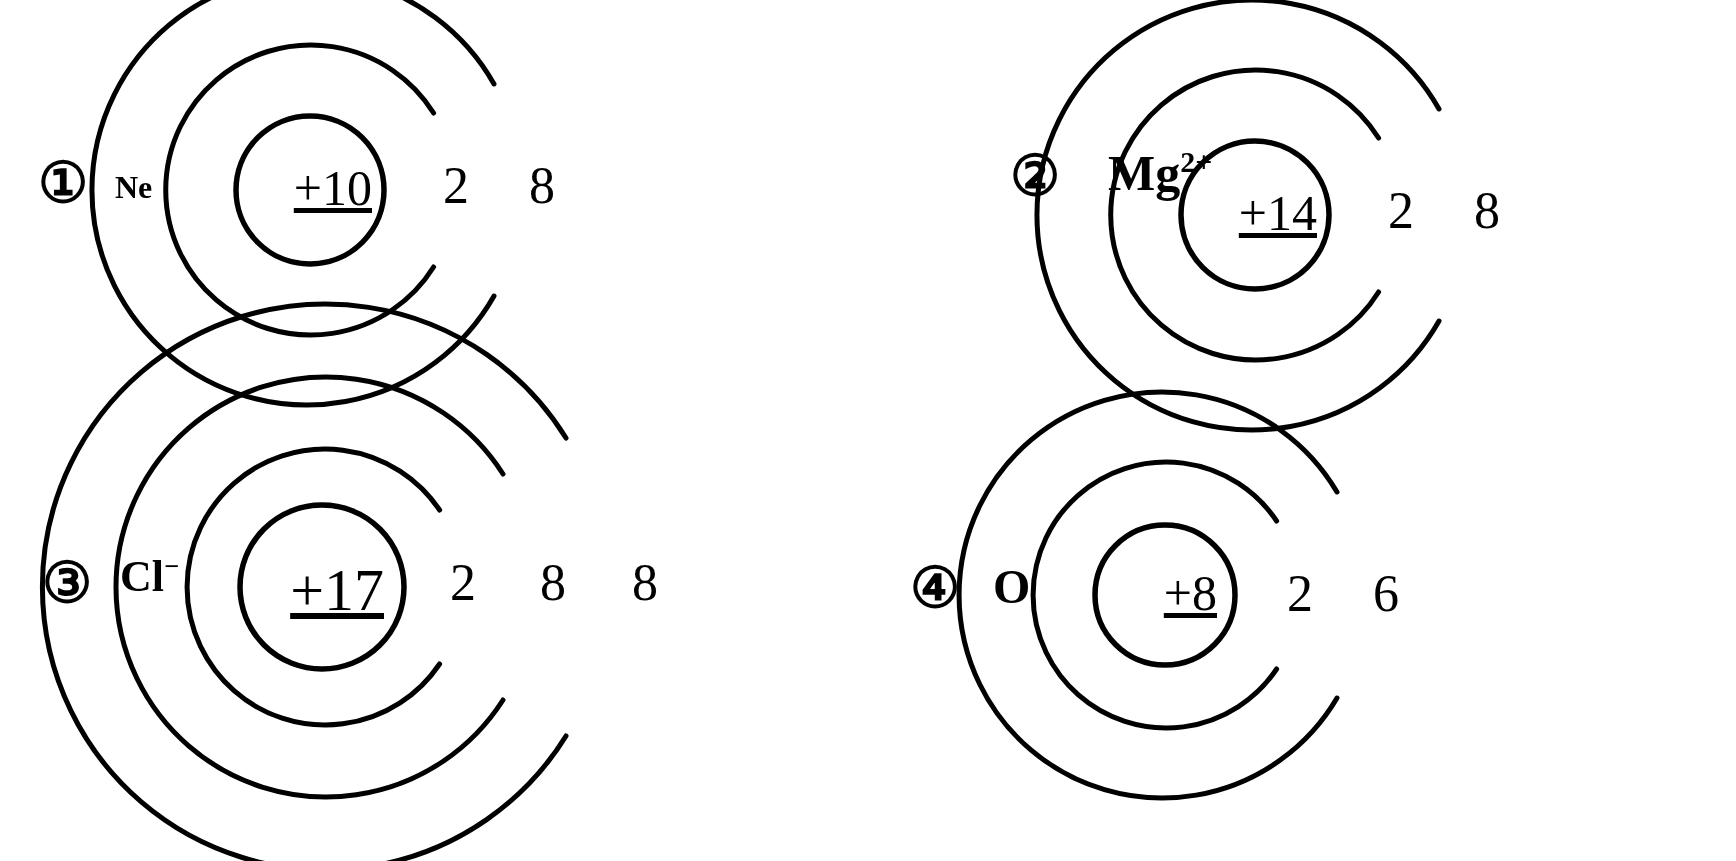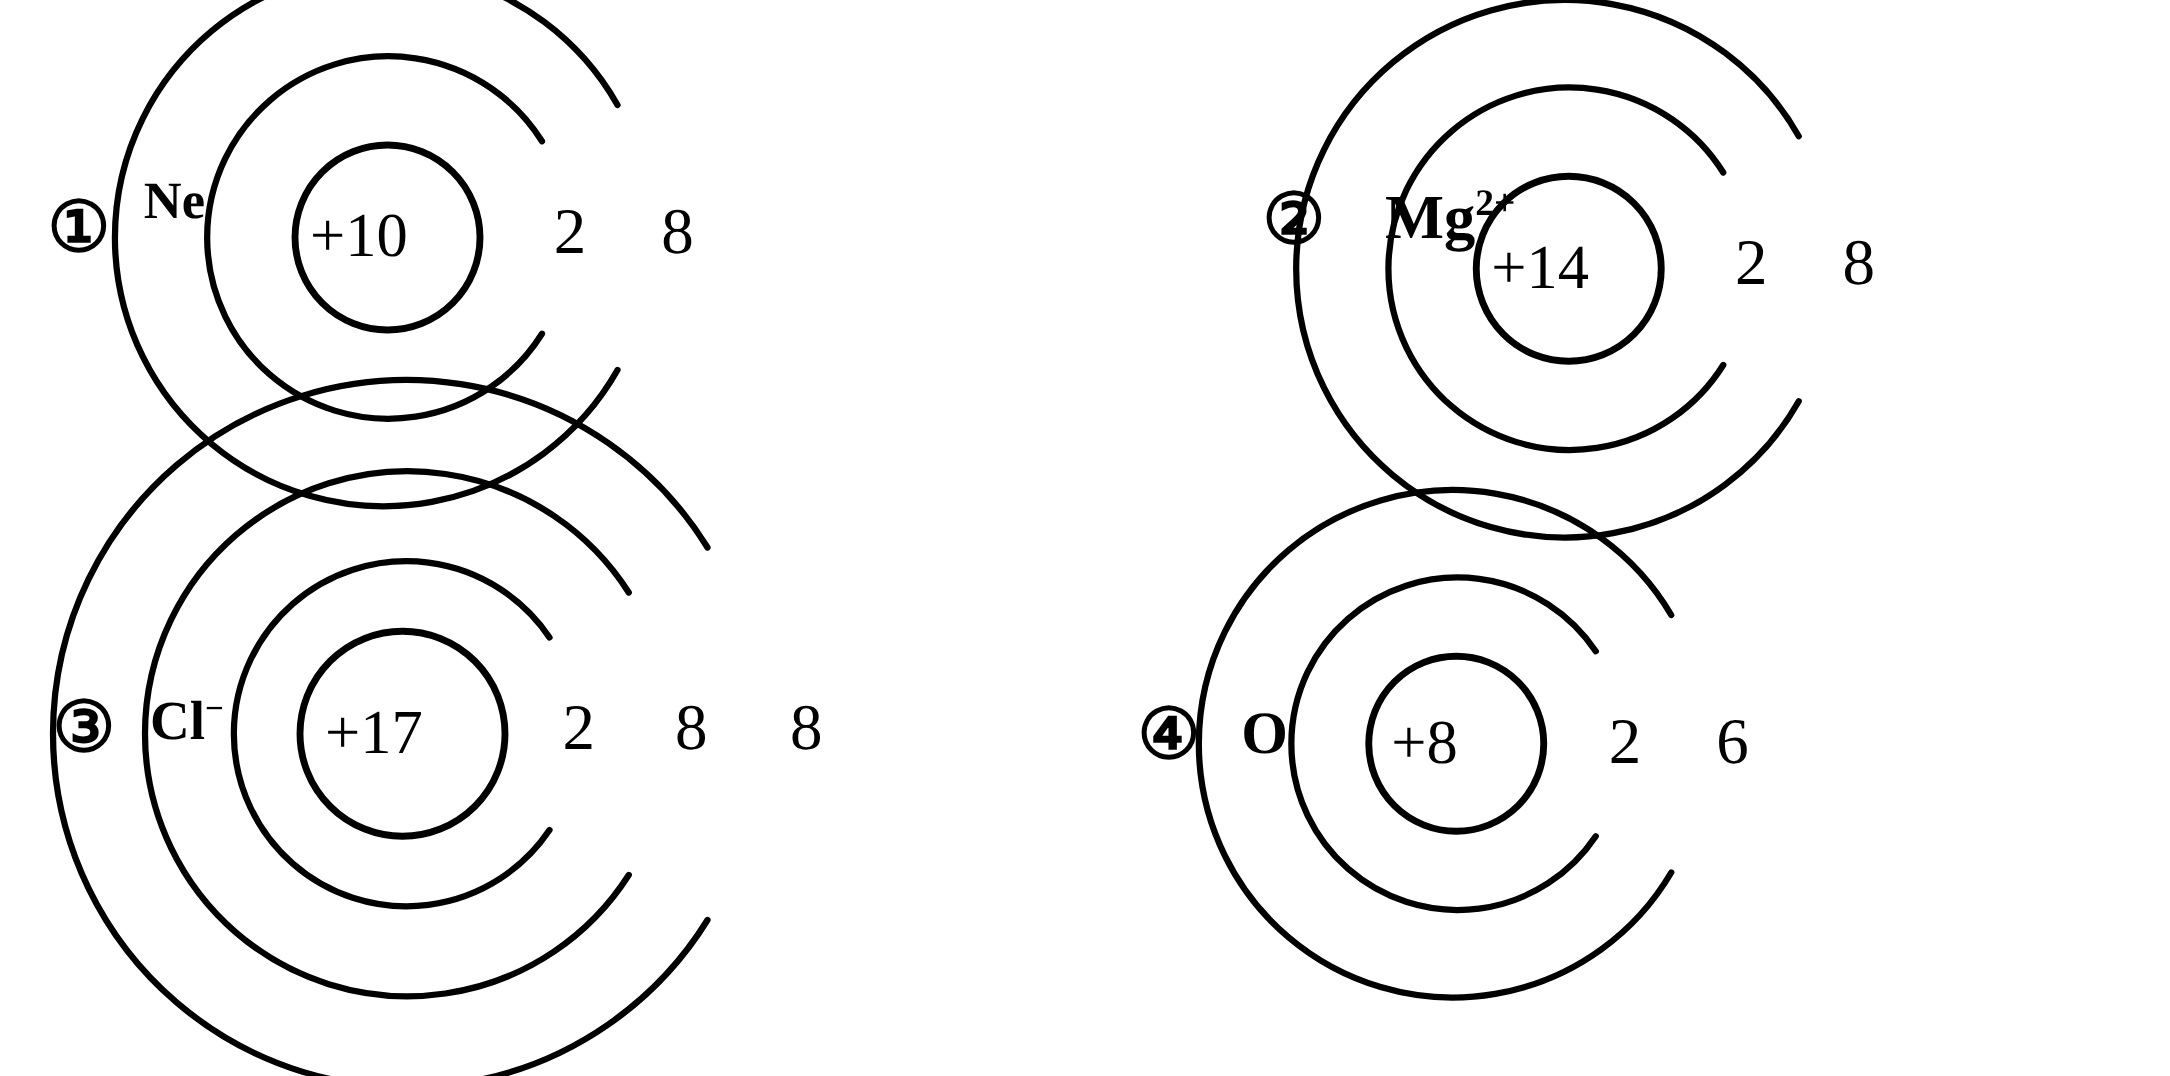--- a/index.html
+++ b/index.html
@@ -45,43 +45,44 @@
     font-size: 0.60em;
     vertical-align: super;
     line-height: 0;
   }
   .nucleus-text {
     position: absolute;
     font-family: "Liberation Serif", "DejaVu Serif", serif;
     font-weight: 400;
     line-height: 1;
     white-space: nowrap;
-    text-align: left;
+    text-align: right;
     color: #000000;
+    text-decoration: underline;
   }
   .shell-count {
     position: absolute;
     font-family: "Liberation Serif", "DejaVu Serif", serif;
     font-weight: 400;
     line-height: 1;
     white-space: nowrap;
     text-align: center;
     color: #000000;
   }
 </style>
 </head>
 <body>
 
 <div id="page">
 
   <div class="atom" style="left:0px; top:0px; width:700px; height:400px;">
 
     <span class="idx-label" style="left:38px; top:155px; font-size:56px;">①</span>
 
-    <span class="elem-label" style="left:115px; top:140px; font-size:42px;"><span>Ne</span></span>
+    <span class="elem-label" style="left:115px; top:171px; font-size:32px;"><span>Ne</span></span>
 
     <svg class="atom-svg" width="700" height="400" viewBox="0 0 700 400">
 
       <circle cx="310" cy="190" r="74" fill="none" stroke="#000000" stroke-width="5.5"></circle>
 
       <path d="M 433.6 113.0 A 145 145 0 1 0 433.6 267.0" fill="none" stroke="#000000" stroke-width="5" stroke-linecap="round"></path>
 
       <path d="M 494.0 84.0 A 215 215 0 1 0 494.0 296.0" fill="none" stroke="#000000" stroke-width="5" stroke-linecap="round"></path>
     </svg>
 
@@ -136,17 +137,17 @@
     </svg>
 
     <span class="shell-count" style="left:400px; top:168px; width:40px; font-size:52px;">2</span>
     <span class="shell-count" style="left:486px; top:168px; width:40px; font-size:52px;">6</span>
   </div>
 
   <span class="nucleus-text" style="left:248px; top:163px; width:124px; font-size:50px;">+10</span>
 
   <span class="nucleus-text" style="left:1193px; top:188px; width:124px; font-size:50px;">+14</span>
 
-  <span class="nucleus-text" style="left:260px; top:560px; width:124px; font-size:50px;">+17</span>
+  <span class="nucleus-text" style="left:260px; top:560px; width:124px; font-size:60px;">+17</span>
 
   <span class="nucleus-text" style="left:1113px; top:568px; width:104px; font-size:50px;">+8</span>
 
 </div>
 
 </body></html>

